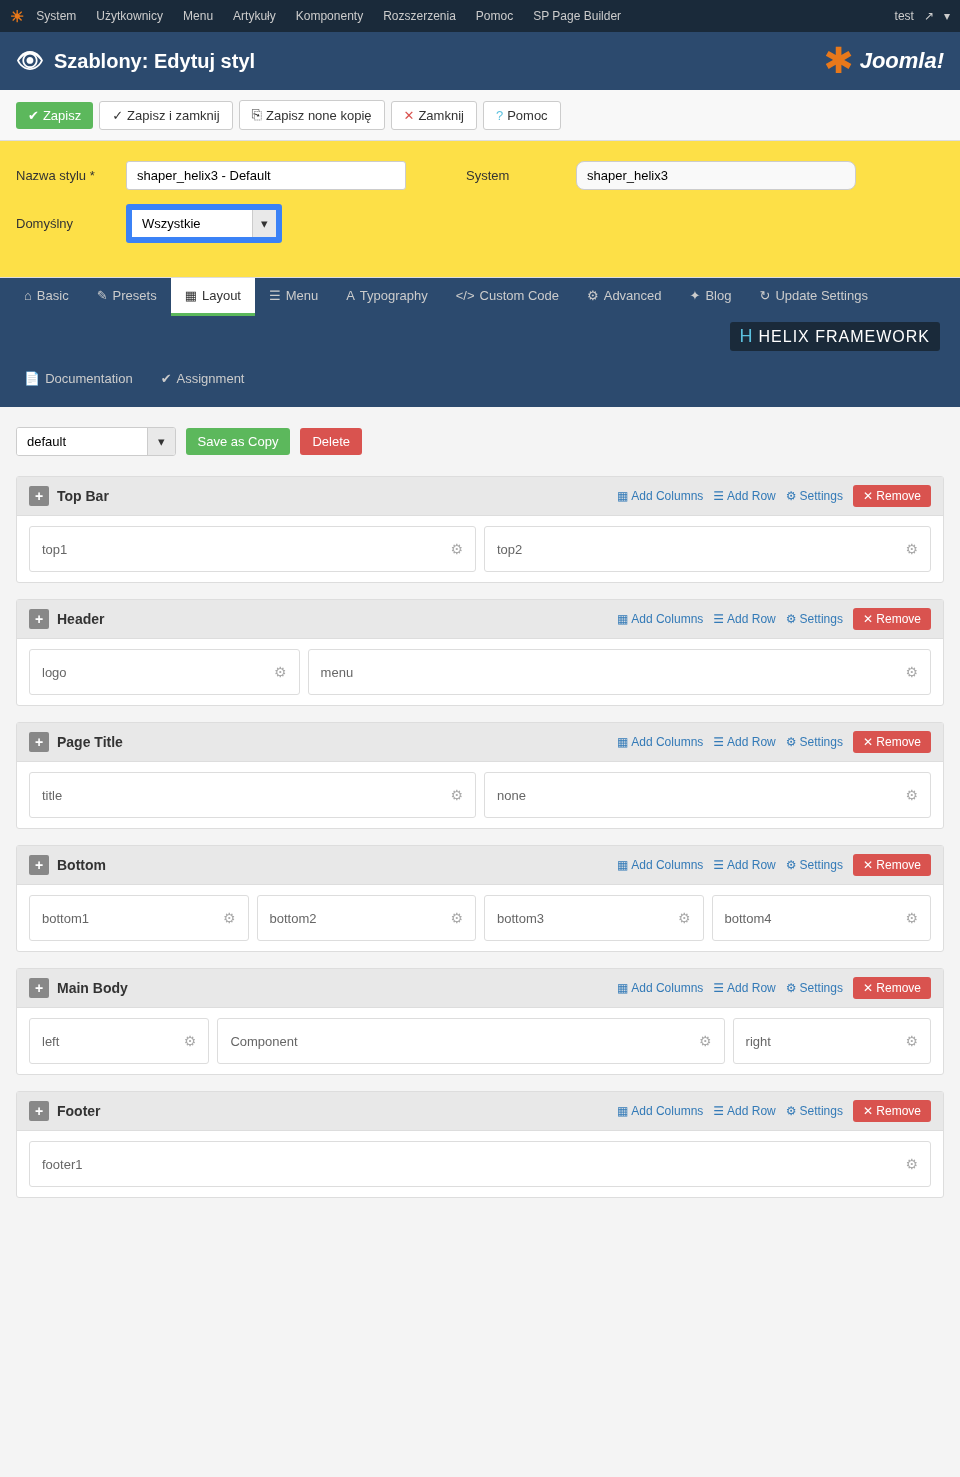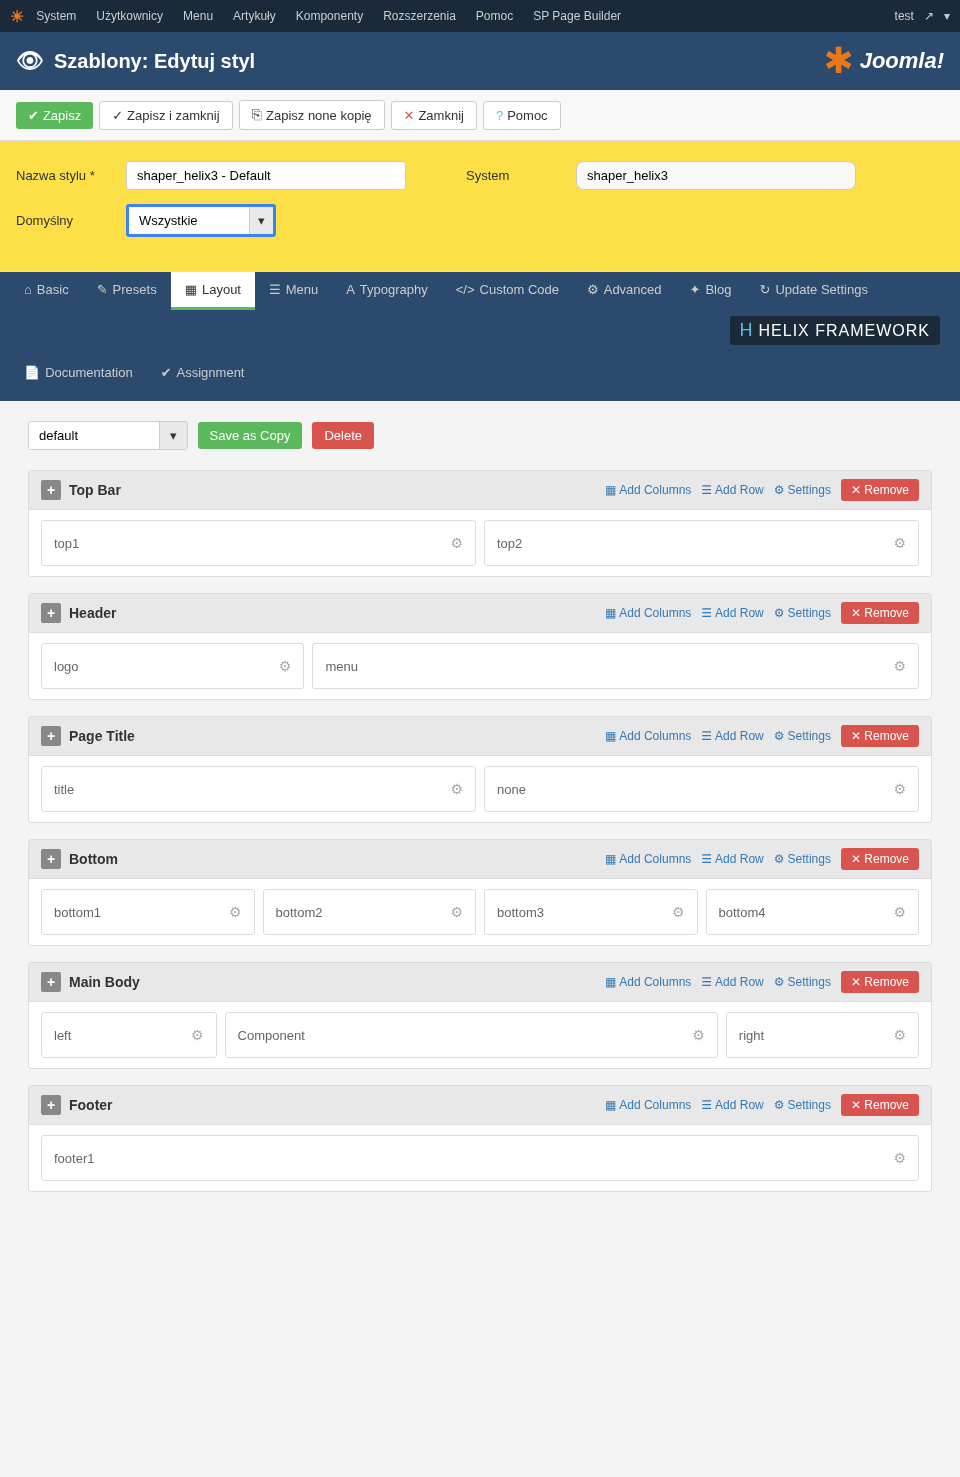--- a/index.html
+++ b/index.html
@@ -116,21 +116,21 @@
     .form-input {
       border: 1px solid #ccc;
       border-radius: 3px;
       padding: 6px 10px;
       font-size: 13px;
       width: 280px;
     }
     .form-select-wrapper {
       display: flex;
       align-items: center;
-      border: 3px solid #3b82f6;
+      border: 6px solid #3b82f6;
       border-radius: 3px;
       overflow: hidden;
     }
     .form-select-wrapper select {
       border: none;
       padding: 6px 10px;
       font-size: 13px;
       background: white;
       outline: none;
       appearance: none;
@@ -182,21 +182,21 @@
       color: white;
       font-size: 11px;
     }
     .tabs-row-2 {
       display: flex;
       padding: 4px 0 8px 0;
     }
 
     
     .main-content {
-      padding: 20px 28px;
+      padding: 20px 16px;
       background: #f4f4f4;
     }
 
     
     .layout-controls {
       display: flex;
       align-items: center;
       gap: 10px;
       margin-bottom: 20px;
     }

